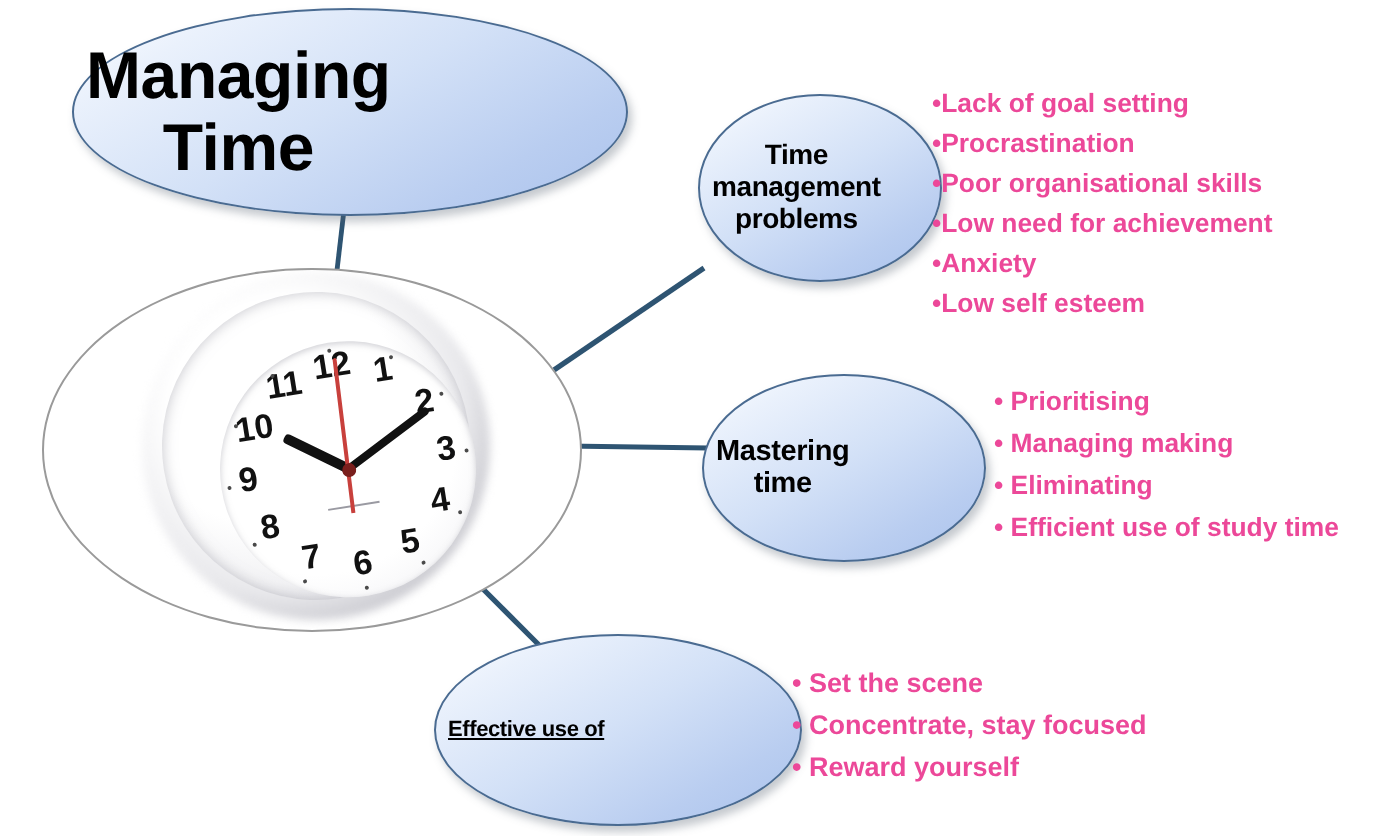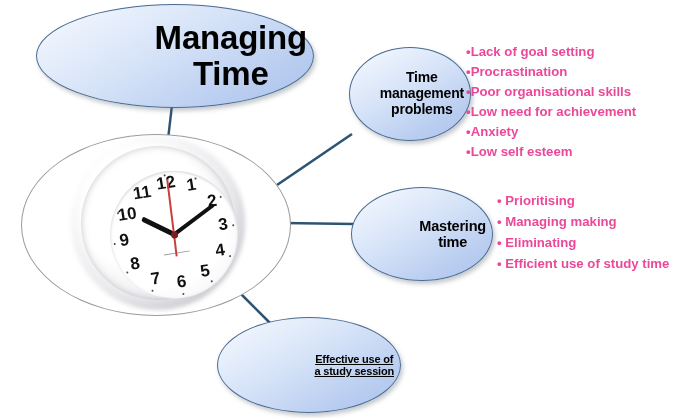--- a/index.html
+++ b/index.html
@@ -29,21 +29,21 @@
 
   
   .node {
     position: absolute;
     border-radius: 50%;
     background: linear-gradient(150deg, #fdfeff 0%, #eaf1fc 18%, #d3e1f7 48%, #b9cdf0 78%, #aac2ec 100%);
     border: 1px solid #4a6b91;
     box-shadow: 2px 3px 4px rgba(90, 100, 115, 0.35);
     display: flex;
     align-items: center;
-    justify-content: flex-end;
+    justify-content: flex-start;
     text-align: center;
     box-sizing: border-box;
   }
   .node-label {
     color: #000000;
     font-weight: bold;
     line-height: 1.12;
     letter-spacing: -0.2px;
     padding: 0 6px;
   }
@@ -329,17 +329,21 @@
   <ul class="bullets" id="bullets-mastering">
     <li><span>•</span>&nbsp;<span>Prioritising</span></li>
     <li><span>•</span>&nbsp;<span>Managing making</span></li>
     <li><span>•</span>&nbsp;<span>Eliminating</span></li>
     <li><span>•</span>&nbsp;<span>Efficient use of study time</span></li>
   </ul>
 
   <div class="node" id="node-session">
     <div class="node-label">
       <span>Effective use of</span><br>
-      <span>a study session</span>
-    </div>
-  </div>
+    </div>
+  </div>
+  <ul class="bullets" id="bullets-session">
+    <li><span>•</span>&nbsp;<span>Set the scene</span></li>
+    <li><span>•</span>&nbsp;<span>Concentrate, stay focused</span></li>
+    <li><span>•</span>&nbsp;<span>Reward yourself</span></li>
+  </ul>
 
 </div>
 
 </body></html>

